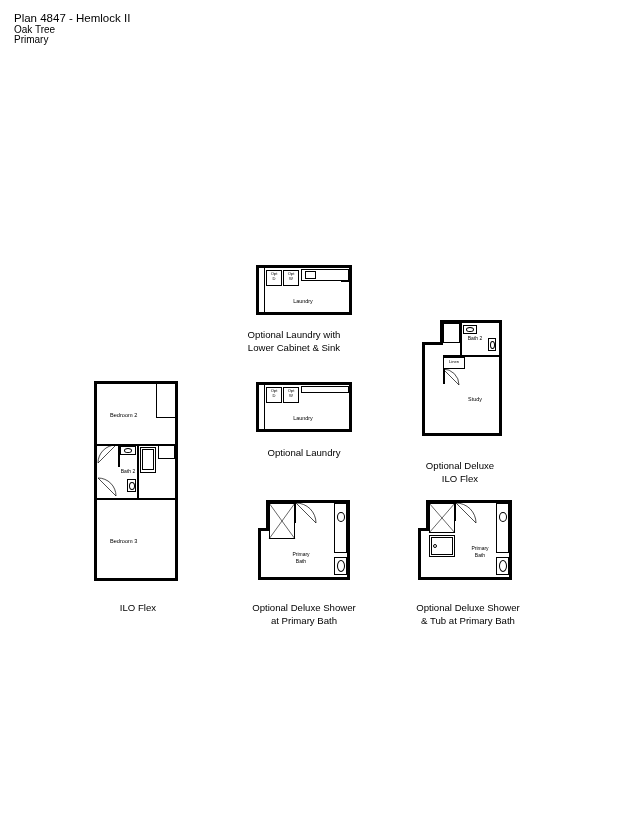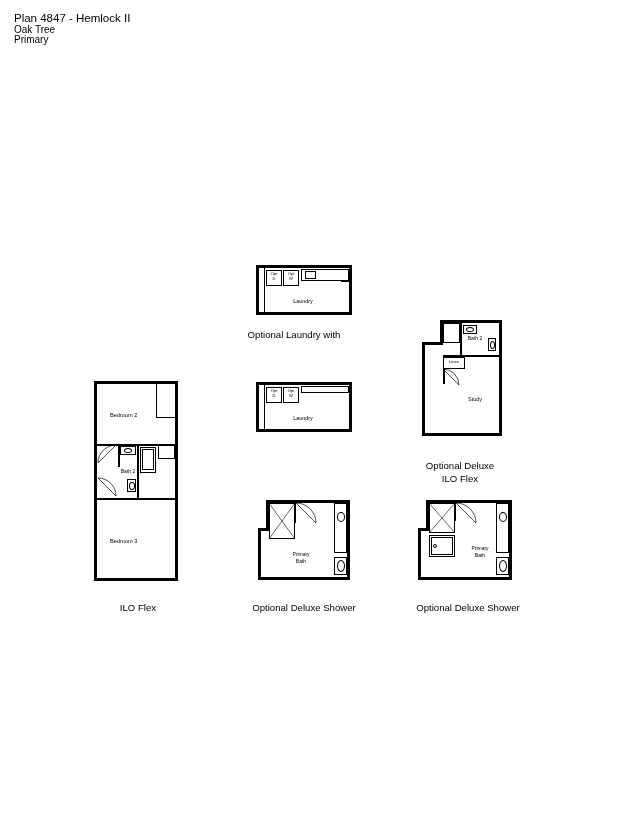--- a/index.html
+++ b/index.html
@@ -130,20 +130,21 @@
 
   <div class="box-thin" style="left:45px; top:4px; width:48px; height:12px;"></div>
   <div class="box-thin" style="left:49px; top:6px; width:11px; height:8px;"></div>
 
   <div class="thin" style="left:85px; top:16px; width:8px; height:1px;"></div>
 
   <div class="lbl" style="left:22px; top:33px; width:50px;">Laundry</div>
 </div>
 <div class="caption" style="left:208px; top:328px; width:172px;">
   <span>Optional Laundry with</span>
+  <span>Lower Cabinet &amp; Sink</span>
 </div>
 
 <div class="option" style="left:256px; top:382px; width:96px; height:56px;">
   <div class="wall" style="left:0px;  top:0px;  width:96px; height:3px;"></div>
   <div class="wall" style="left:0px;  top:0px;  width:3px;  height:50px;"></div>
   <div class="wall" style="left:93px; top:0px;  width:3px;  height:50px;"></div>
   <div class="wall" style="left:0px;  top:47px; width:96px; height:3px;"></div>
   <div class="thin" style="left:8px; top:3px; width:1px; height:44px;"></div>
 
   <div class="box-thin" style="left:10px; top:5px; width:16px; height:16px;"></div>
@@ -152,20 +153,21 @@
 
   <div class="box-thin" style="left:27px; top:5px; width:16px; height:16px;"></div>
   <div class="lbl-sm" style="left:27px; top:7px; width:16px;">Opt</div>
   <div class="lbl-sm" style="left:27px; top:12px; width:16px;">W</div>
 
   <div class="box-thin" style="left:45px; top:4px; width:48px; height:7px;"></div>
 
   <div class="lbl" style="left:22px; top:33px; width:50px;">Laundry</div>
 </div>
 <div class="caption" style="left:222px; top:446px; width:164px;">
+  <span>Optional Laundry</span>
 </div>
 
 <div class="option" style="left:418px; top:320px; width:84px; height:126px;">
 
   <div class="wall" style="left:22px; top:0px;  width:62px; height:3px;"></div>
   <div class="wall" style="left:81px; top:0px;  width:3px;  height:116px;"></div>
   <div class="wall" style="left:22px; top:113px; width:62px; height:3px;"></div>
   <div class="wall" style="left:22px; top:0px;  width:3px;  height:22px;"></div>
   <div class="wall" style="left:4px;  top:22px; width:21px; height:3px;"></div>
   <div class="wall" style="left:4px;  top:22px; width:3px;  height:94px;"></div>
@@ -276,20 +278,21 @@
   <div class="oval" style="left:78.5px; top:12px; width:8px; height:10px;"></div>
 
   <div class="box-thin" style="left:76px; top:57px; width:13px; height:18px;"></div>
   <div class="oval" style="left:78.5px; top:60px; width:8px; height:12px;"></div>
 
   <div class="lbl-sm" style="left:23px; top:52px; width:40px; font-size:5px;">Primary</div>
   <div class="lbl-sm" style="left:23px; top:59px; width:40px; font-size:5px;">Bath</div>
 </div>
 <div class="caption" style="left:217px; top:601px; width:174px;">
   <span>Optional Deluxe Shower</span>
+  <span>at Primary Bath</span>
 </div>
 
 <div class="option" style="left:418px; top:500px; width:96px; height:86px;">
 
   <div class="wall" style="left:8px;  top:0px;  width:86px; height:3px;"></div>
   <div class="wall" style="left:8px;  top:0px;  width:3px;  height:28px;"></div>
   <div class="wall" style="left:0px;  top:28px; width:11px; height:3px;"></div>
   <div class="wall" style="left:0px;  top:28px; width:3px;  height:52px;"></div>
   <div class="wall" style="left:0px;  top:77px; width:60px; height:3px;"></div>
   <div class="wall" style="left:91px; top:0px;  width:3px;  height:80px;"></div>
@@ -316,13 +319,14 @@
   <div class="oval" style="left:80.5px; top:12px; width:8px; height:10px;"></div>
 
   <div class="box-thin" style="left:78px; top:57px; width:13px; height:18px;"></div>
   <div class="oval" style="left:80.5px; top:60px; width:8px; height:12px;"></div>
 
   <div class="lbl-sm" style="left:42px; top:46px; width:40px; font-size:5px;">Primary</div>
   <div class="lbl-sm" style="left:42px; top:53px; width:40px; font-size:5px;">Bath</div>
 </div>
 <div class="caption" style="left:378px; top:601px; width:180px;">
   <span>Optional Deluxe Shower</span>
+  <span>&amp; Tub at Primary Bath</span>
 </div>
 
 </body></html>

